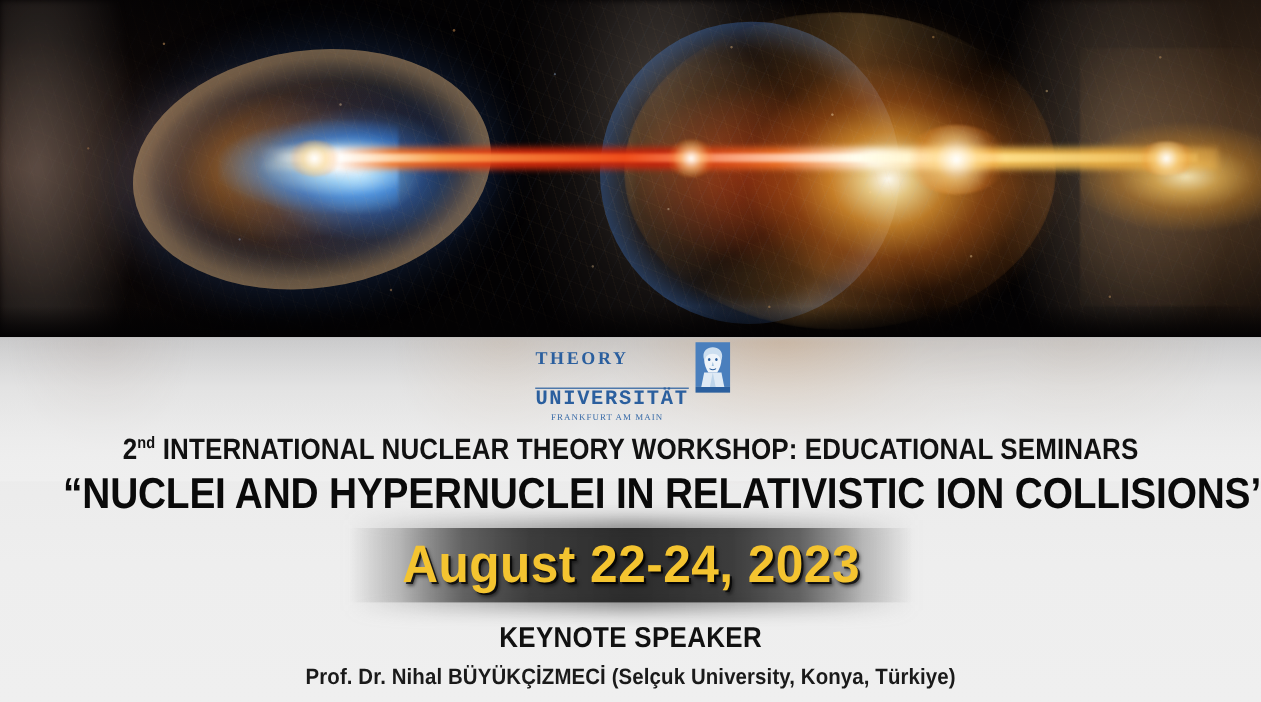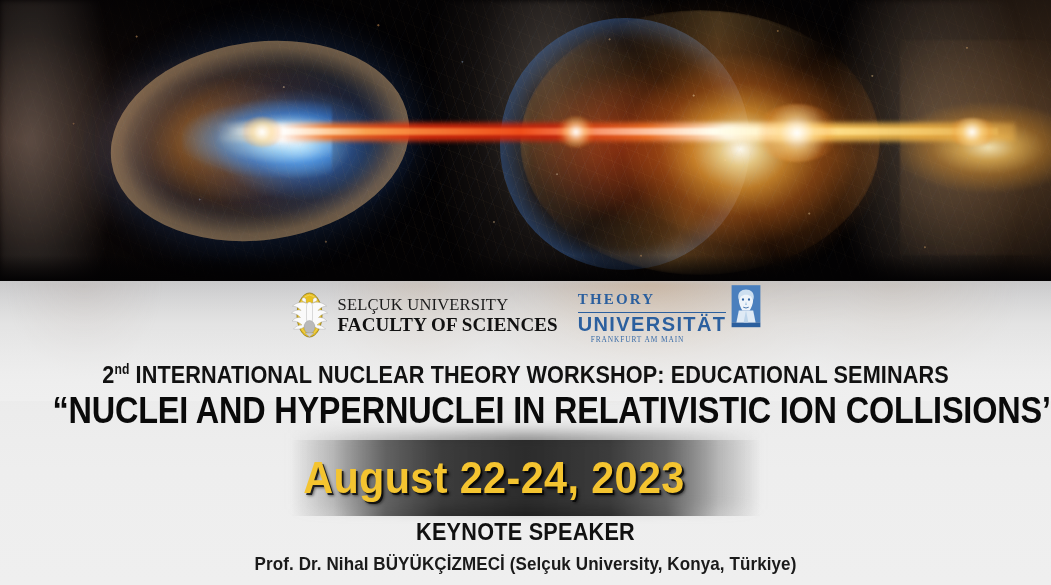--- a/index.html
+++ b/index.html
@@ -221,23 +221,23 @@
     letter-spacing:.1px; color:#111; white-space:nowrap; margin-top:1px;
   }
 
   .goethe-block { display:flex; align-items:flex-start; gap:3px; margin-left:6px; }
   .goethe-text { display:flex; flex-direction:column; line-height:1.02; padding-top:5px; }
   .goethe-text .g1 {
     font-family:"Liberation Serif", serif; font-size:15px; font-weight:bold;
     letter-spacing:2.2px; color:#2b5f9e; white-space:nowrap;
   }
   .goethe-text .g2 {
-    font-family:Liberation Sans, sans-serif; font-size:20px; font-weight:bold;
+    font-family:Liberation Mono, monospace; font-size:17px; font-weight:bold;
     letter-spacing:1.4px; color:#2b5f9e; white-space:nowrap;
-    border-top:1.6px solid #2b5f9e; padding-top:1px; margin-top:5px;
+    border-top:1.6px solid #2b5f9e; padding-top:1px; margin-top:16px;
   }
   .goethe-text .g3 {
     font-family:"Liberation Serif", serif; font-size:7.4px; letter-spacing:.9px;
     color:#3a6ca8; white-space:nowrap; margin-top:1.5px;margin-left:13px;
   }
   .goethe-mark { width:34px; height:48px; flex:0 0 auto; margin-top:-3px; }
 
   
   .subtitle {
     position:absolute; left:0; top:80px; width:100%; text-align:center;
@@ -255,22 +255,22 @@
     letter-spacing:-.2px; white-space:nowrap;
     transform:scaleX(.9); transform-origin:center;
   }
 
   
   .date-wrap {
     position:absolute; left:0; top:159px; width:100%;
     display:flex; justify-content:center;
   }
   .date-banner {
-    position:relative; width:470px; height:76px;
-    display:flex; align-items:center; justify-content:flex-start;
+    position:relative; width:470px; height:62px;
+    display:flex; align-items:center; justify-content:center;
     background:linear-gradient(90deg,
       rgba(235,235,235,0) 0%,
       rgba(150,150,150,.45) 9%,
       rgba(70,70,70,.86) 20%,
       rgba(38,38,38,.97) 32%,
       rgba(30,30,30,1) 50%,
       rgba(38,38,38,.97) 68%,
       rgba(70,70,70,.86) 80%,
       rgba(150,150,150,.45) 91%,
       rgba(235,235,235,0) 100%);
@@ -338,41 +338,20 @@
 
     <div class="hero-fade"></div>
   </div>
 
   <div class="panel">
     <div class="panel-bleed"></div>
     <div class="panel-bleed-fade"></div>
 
     <div class="logos">
 
-      <div class="logo-block">
-        <svg class="selcuk-mark" viewBox="0 0 86 96">
-          <ellipse cx="43" cy="48" rx="25" ry="44" fill="#e8c01f" stroke="#8a7414" stroke-width="1.6"></ellipse>
-          <ellipse cx="43" cy="48" rx="21" ry="40" fill="none" stroke="#fff" stroke-width="1" opacity=".55"></ellipse>
-
-          <path d="M43 26 C30 20 18 22 9 30 C17 31 22 34 26 39 C18 37 12 39 7 44 C15 45 21 48 25 53 C18 52 12 55 8 60 C17 60 23 63 28 68 C21 68 15 71 11 76 C22 78 33 74 40 66 Z" fill="#fafafa" stroke="#9a9a9a" stroke-width=".7"></path>
-          <path d="M43 26 C56 20 68 22 77 30 C69 31 64 34 60 39 C68 37 74 39 79 44 C71 45 65 48 61 53 C68 52 74 55 78 60 C69 60 63 63 58 68 C65 68 71 71 75 76 C64 78 53 74 46 66 Z" fill="#fafafa" stroke="#9a9a9a" stroke-width=".7"></path>
-
-          <path d="M36 16 C32 12 28 13 28 17 C28 20 31 22 34 22 L36 25 Z" fill="#fafafa" stroke="#9a9a9a" stroke-width=".7"></path>
-          <path d="M50 16 C54 12 58 13 58 17 C58 20 55 22 52 22 L50 25 Z" fill="#fafafa" stroke="#9a9a9a" stroke-width=".7"></path>
-
-          <path d="M43 22 C39 22 37 26 37 32 L37 56 C37 62 39 66 43 66 C47 66 49 62 49 56 L49 32 C49 26 47 22 43 22 Z" fill="#fafafa" stroke="#9a9a9a" stroke-width=".7"></path>
-
-          <ellipse cx="43" cy="72" rx="11" ry="13" fill="#b9b9b9" stroke="#8d8d8d" stroke-width=".7"></ellipse>
-          <path d="M34 84 L43 92 L52 84 Z" fill="#cfcfcf" stroke="#8d8d8d" stroke-width=".7"></path>
-        </svg>
-        <div class="selcuk-text">
-          <span class="l1">SELÇUK UNIVERSITY</span>
-          <span class="l2">FACULTY OF SCIENCES</span>
-        </div>
-      </div>
 
       <div class="goethe-block">
         <div class="goethe-text">
           <span class="g1">THEORY</span>
           <span class="g2">UNIVERSITÄT</span>
           <span class="g3">FRANKFURT AM MAIN</span>
         </div>
         <svg class="goethe-mark" viewBox="0 0 56 80">
           <rect x="4" y="2" width="48" height="62" fill="#4a7fbd"></rect>
           <rect x="4" y="64" width="48" height="8" fill="#2b5f9e"></rect>

